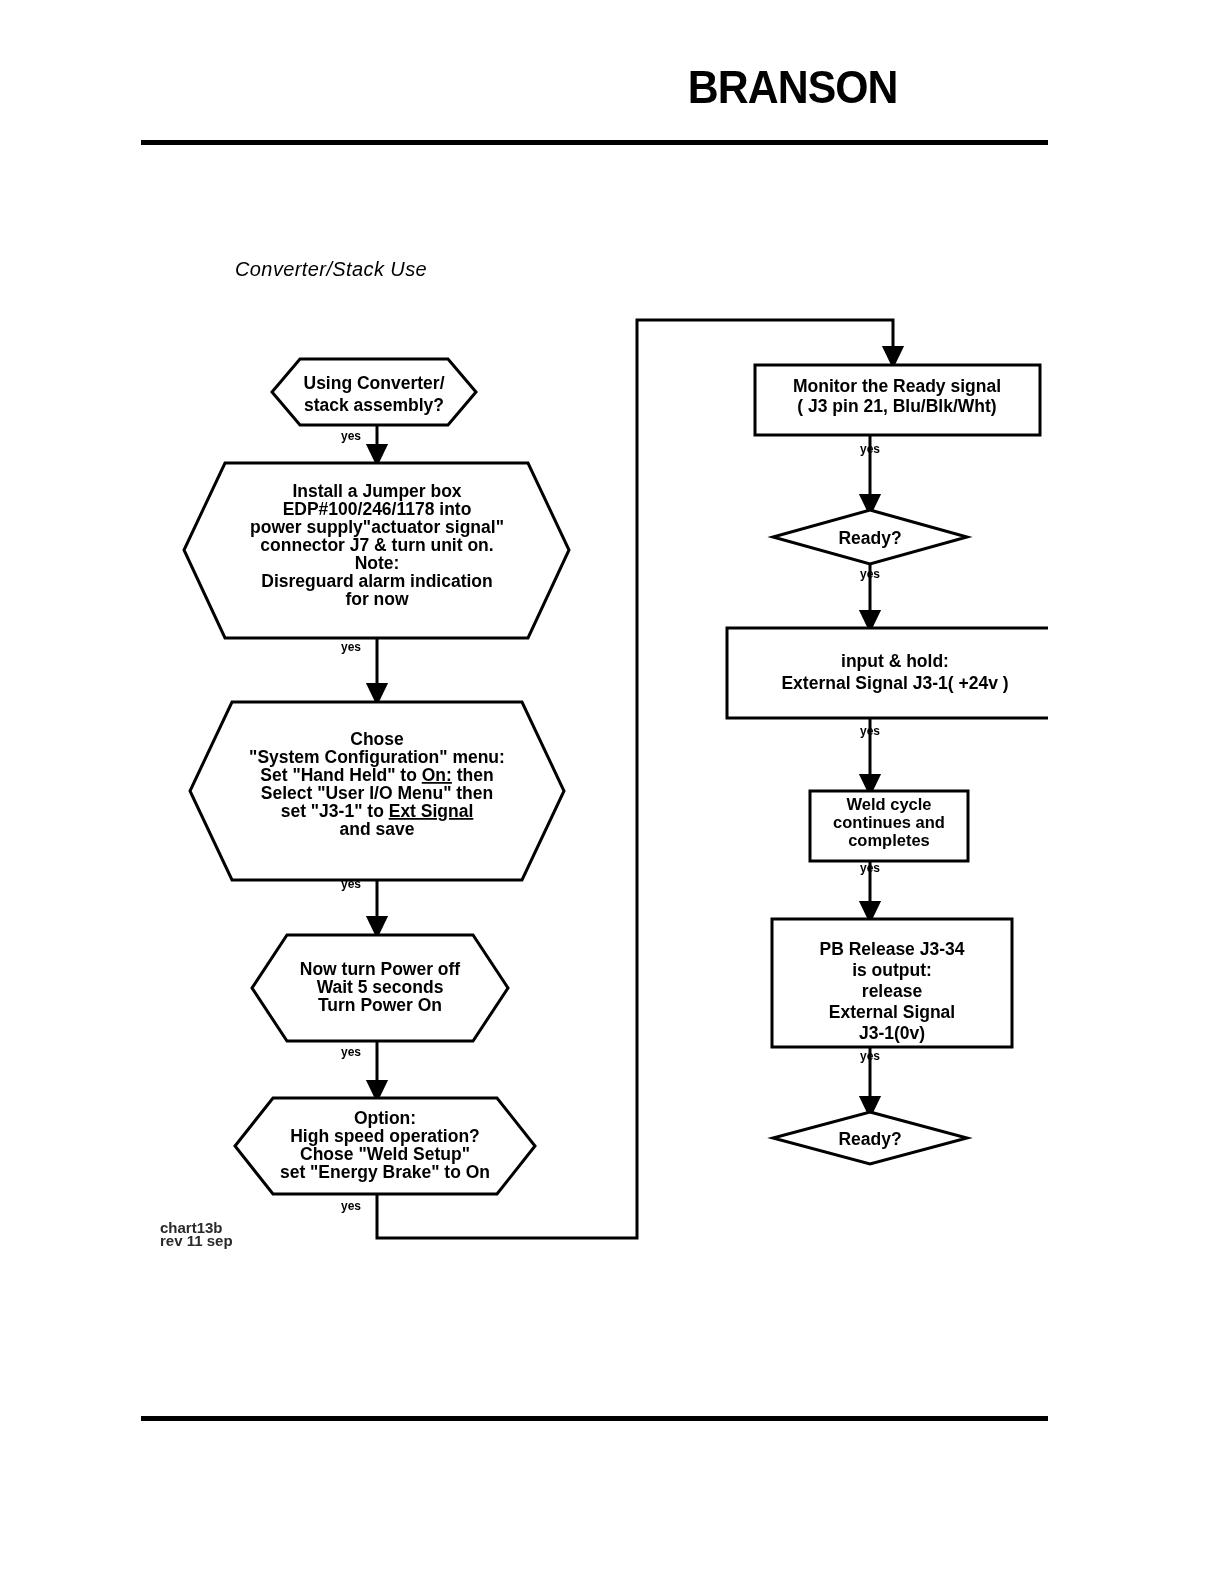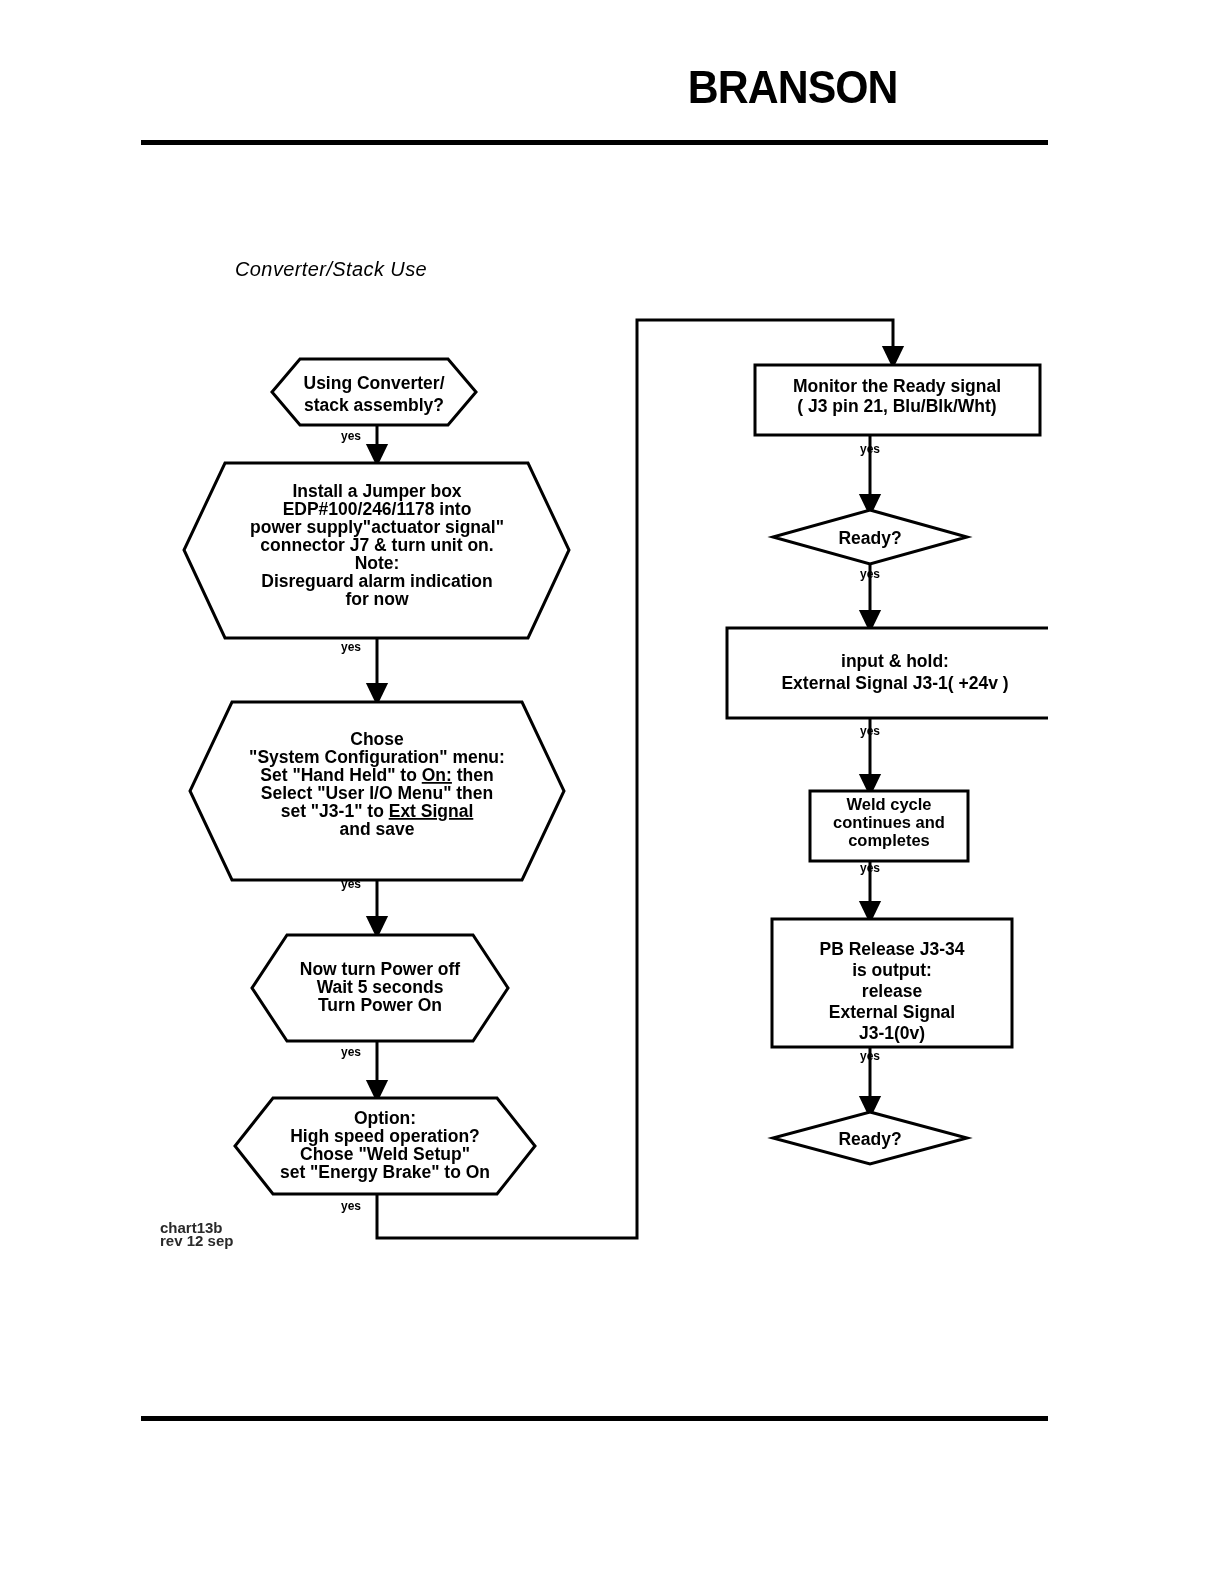--- a/index.html
+++ b/index.html
@@ -240,18 +240,18 @@
     </g>
 
     <g>
       <polygon class="shape" points="870,1112 967,1138 870,1164 773,1138"></polygon>
       <text class="node-text" x="870" y="1145">Ready?</text>
     </g>
   </svg>
 
   <div id="doc-ref">
     <div>chart13b</div>
-    <div>rev 12 sep</div>
+    <div>rev 11 sep</div>
   </div>
 
   <div id="rule-bottom"></div>
 
 </div>
 
 </body></html>

